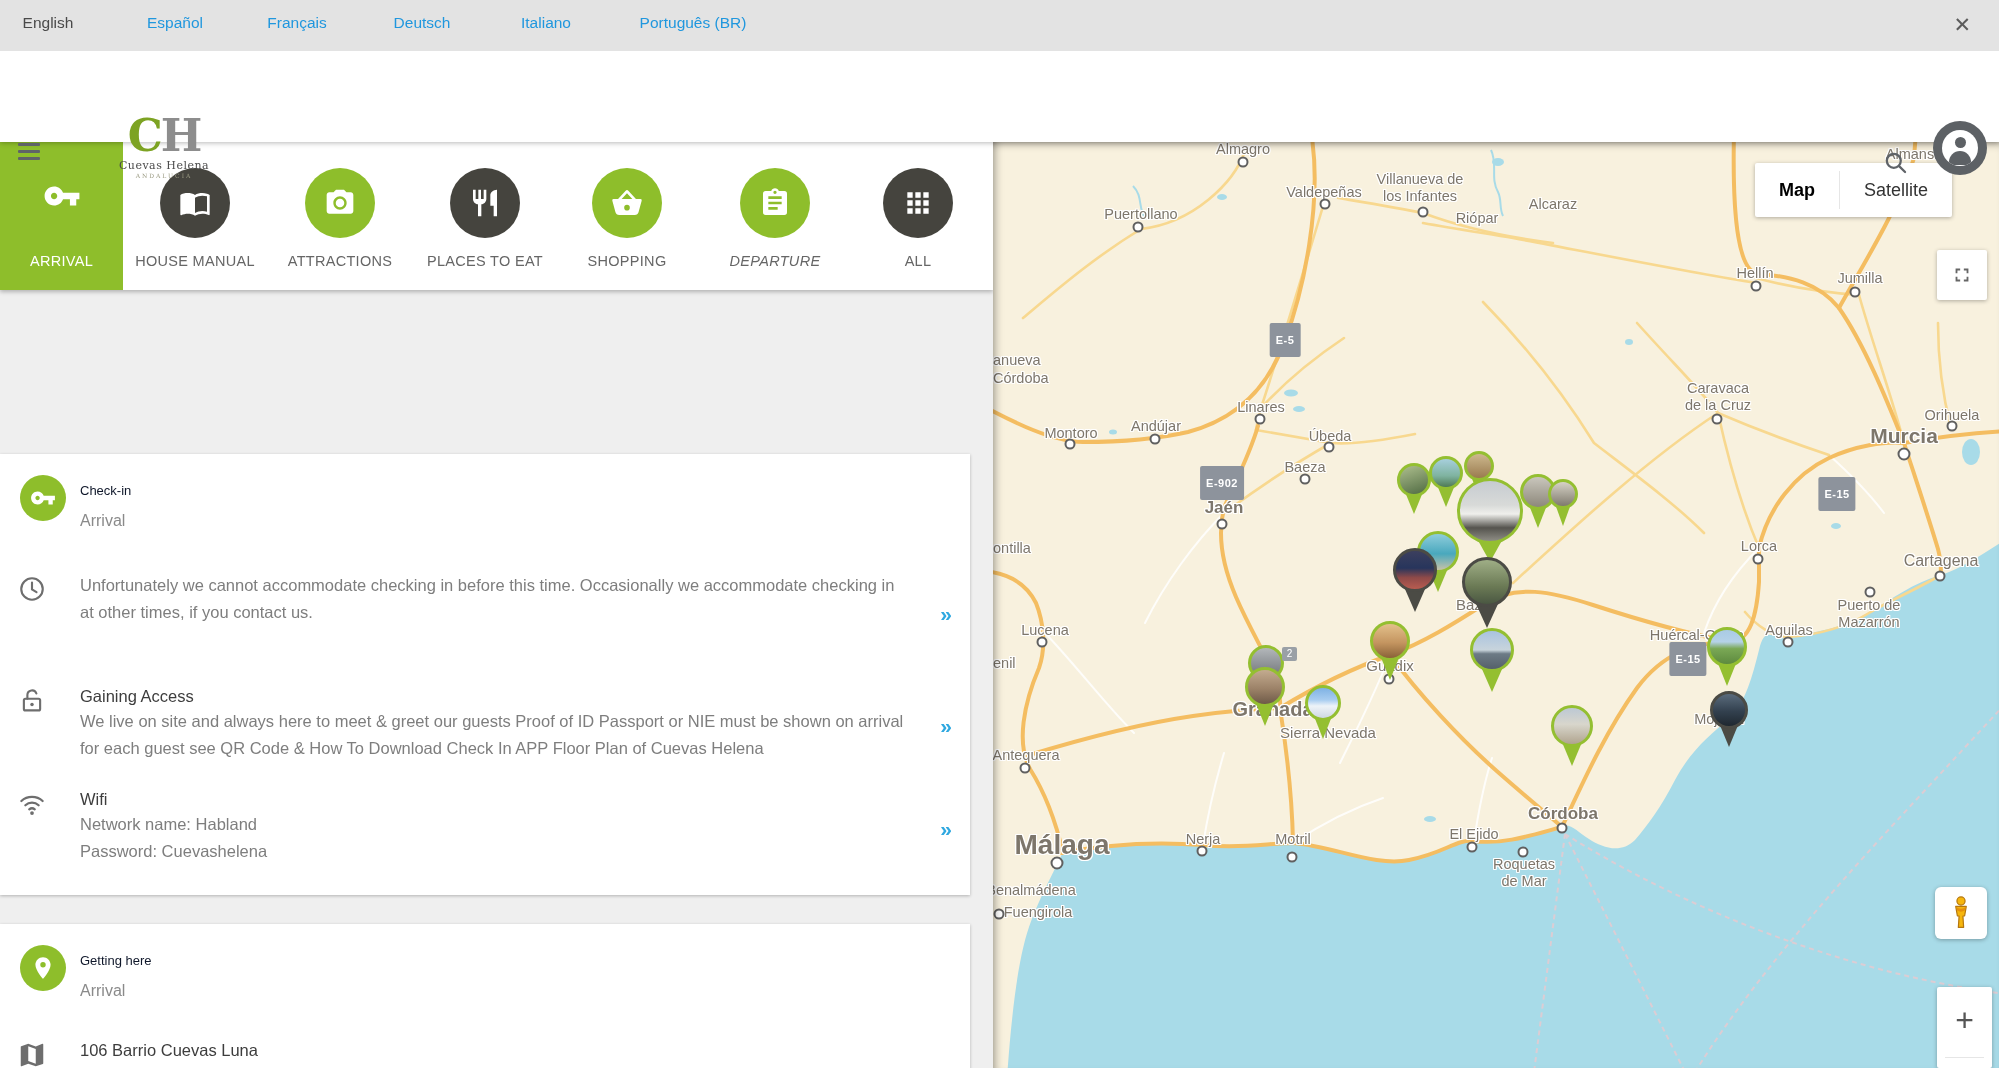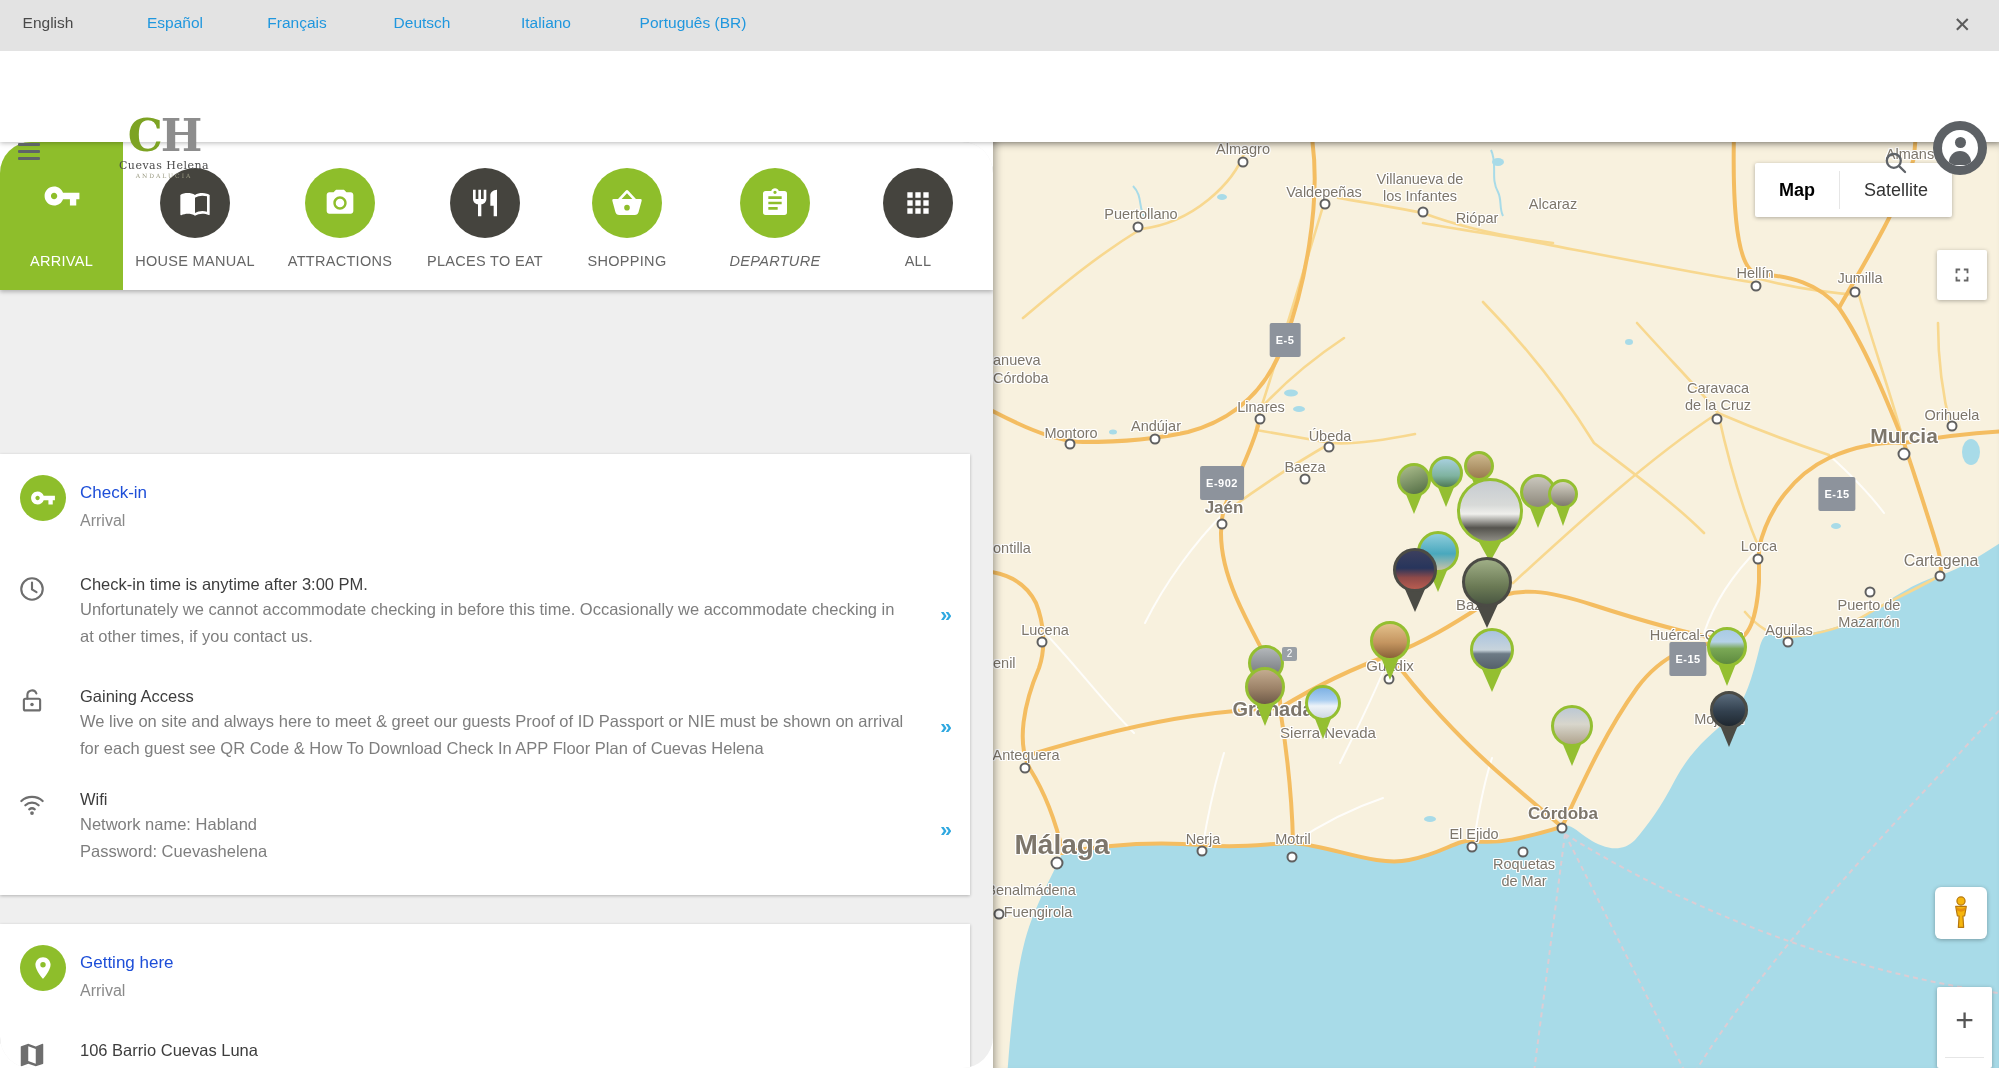--- a/index.html
+++ b/index.html
@@ -22,38 +22,38 @@
   #logo .mono .h{color:#8d8d8d;}
   #logo .lname{font-size:11px;color:#4a4a4a;margin-top:1px;letter-spacing:.5px;}
   #logo .ltag{font-size:6px;color:#9a9a82;letter-spacing:2px;}
   #searchbtn{position:absolute;left:1882px;top:98px;width:27px;height:27px;color:#5f6368;cursor:pointer;}
   #accountbtn{position:absolute;left:1933px;top:70px;width:54px;height:54px;border-radius:50%;background:#5d6165;cursor:pointer;}
   #accountbtn .inner{position:absolute;left:9px;top:9px;width:36px;height:36px;border-radius:50%;background:#fff;overflow:hidden;}
   #accountbtn .head{position:absolute;left:12.5px;top:7px;width:11px;height:11px;border-radius:50%;background:#5d6165;}
   #accountbtn .torso{position:absolute;left:7px;top:21px;width:22px;height:14px;border-radius:11px 11px 0 0;background:#5d6165;}
 
   
-  #panel{position:absolute;left:0;top:142px;width:993px;height:926px;background:#efefef;z-index:10;overflow:hidden;border-radius:31px;}
+  #panel{position:absolute;left:0;top:142px;width:993px;height:926px;background:#efefef;z-index:10;overflow:hidden;}
   #tabbar{position:absolute;left:0;top:0;width:993px;height:148px;background:#fff;box-shadow:0 2px 4px rgba(0,0,0,.25);}
   .tab,.tab-tile{position:absolute;top:0;height:148px;cursor:pointer;}
   .tab{width:170px;}
   .tab-tile{width:123px;background:#8ebe2b;}
   .tab-circle{position:absolute;left:50%;top:26px;transform:translateX(-50%);width:70px;height:70px;border-radius:50%;}
   .tab-circle.g{background:#8ebe2b;}
   .tab-circle.d{background:#45443e;}
   .tab-circle .ic{position:absolute;left:50%;top:50%;transform:translate(-50%,-50%);width:32px;height:32px;}
   .tab-tile .ic{position:absolute;left:50%;top:54px;transform:translate(-50%,-50%);width:38px;height:38px;}
   .tab-label{position:absolute;top:111px;width:100%;text-align:center;font-size:14.5px;color:#666;letter-spacing:.3px;white-space:nowrap;}
   .tab-tile .tab-label{color:#fff;}
   .tabic{color:#fff;fill:#fff;}
 
   .card{position:absolute;left:0;width:970px;background:#fff;box-shadow:0 1px 3px rgba(0,0,0,.25);}
   .card-circle{position:absolute;left:20px;top:21px;width:46px;height:46px;border-radius:50%;background:#8ebe2b;}
   .card-circle .ic{position:absolute;left:50%;top:50%;transform:translate(-50%,-50%);width:26px;height:26px;color:#fff;fill:#fff;}
-  .card-title{position:absolute;left:80px;top:29px;font-size:17px;color:#1d4ed8;}
+  .card-title{position:absolute;left:80px;top:29px;font-size:13px;color:#0f172a;}
   .card-sub{position:absolute;left:80px;top:58px;font-size:16px;color:#8a8a8a;}
   .row{position:absolute;left:0;right:0;}
   .row .ic{position:absolute;left:17px;top:2px;width:30px;height:30px;color:#6e6e6e;fill:#6e6e6e;}
   .row-title{margin-left:80px;font-size:16.5px;color:#3d3d3d;line-height:24px;}
   .row-body{margin-left:80px;width:830px;font-size:16.5px;color:#7e7e7e;line-height:27px;white-space:pre-line;}
   .chev{position:absolute;right:18px;top:30px;font-size:21px;color:#2fa8e0;font-weight:bold;cursor:pointer;}
 
   
   #mapbox{position:absolute;left:993px;top:142px;width:1006px;height:926px;background:#f8f1de;z-index:5;overflow:hidden;cursor:grab;}
   #mapsvg{position:absolute;left:0;top:0;}
@@ -193,21 +193,20 @@
             <path d="M12.65 10C11.83 7.67 9.61 6 7 6c-3.31 0-6 2.69-6 6s2.69 6 6 6c2.61 0 4.83-1.67 5.65-4H17v4h4v-4h2v-4H12.65zM7 14c-1.1 0-2-.9-2-2s.9-2 2-2 2 .9 2 2-.9 2-2 2z"></path>
           </svg>
         </div>
         <div class="card-title">Check-in</div>
         <div class="card-sub">Arrival</div>
         <div class="row" style="top: 118px;">
           <svg class="ic rowic" viewBox="0 0 24 24">
             <circle cx="12" cy="12" r="8.6" fill="none" stroke="currentColor" stroke-width="1.7"></circle>
             <path d="M12 6.8v5.6l3.6 2.1" fill="none" stroke="currentColor" stroke-width="1.7" stroke-linecap="round"></path>
           </svg>
-          <div class="row-title">Check-in time is anytime after 3:00 PM.</div>
           <div class="row-body">Unfortunately we cannot accommodate checking in before this time. Occasionally we accommodate checking in at other times, if you contact us.</div>
           <div class="chev">»</div>
         </div>
         <div class="row" style="top: 230px;">
           <svg class="ic rowic" viewBox="0 0 24 24">
             <rect x="5.5" y="10.2" width="13" height="9.3" rx="1.2" fill="none" stroke="currentColor" stroke-width="1.7"></rect>
             <path d="M8.3 10.2V7.2a3.7 3.7 0 0 1 7.2-1.2" fill="none" stroke="currentColor" stroke-width="1.7" stroke-linecap="round"></path>
             <circle cx="12" cy="14.8" r="1.4"></circle>
           </svg>
           <div class="row-title">Gaining Access</div>

